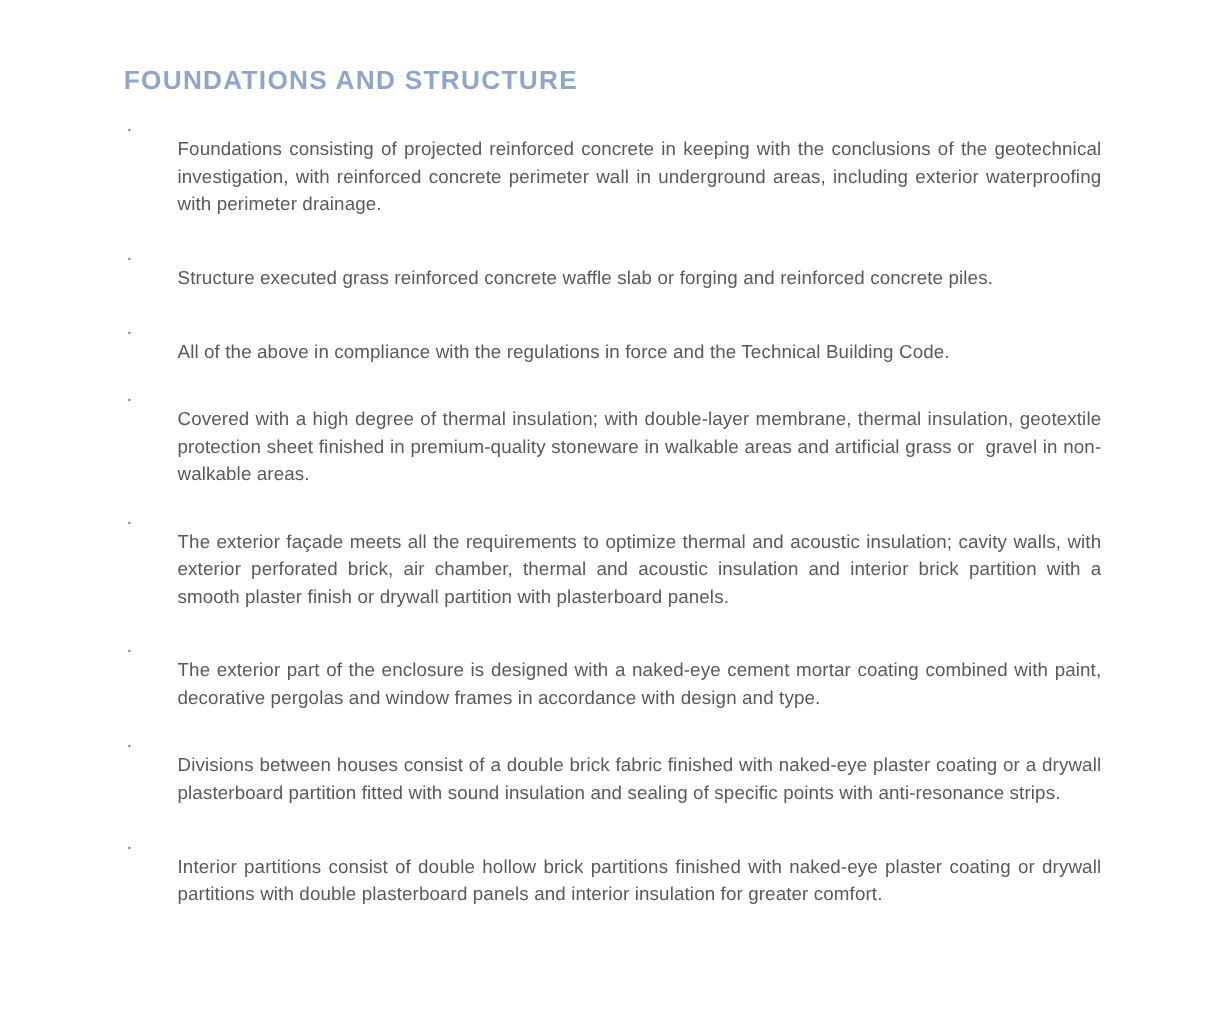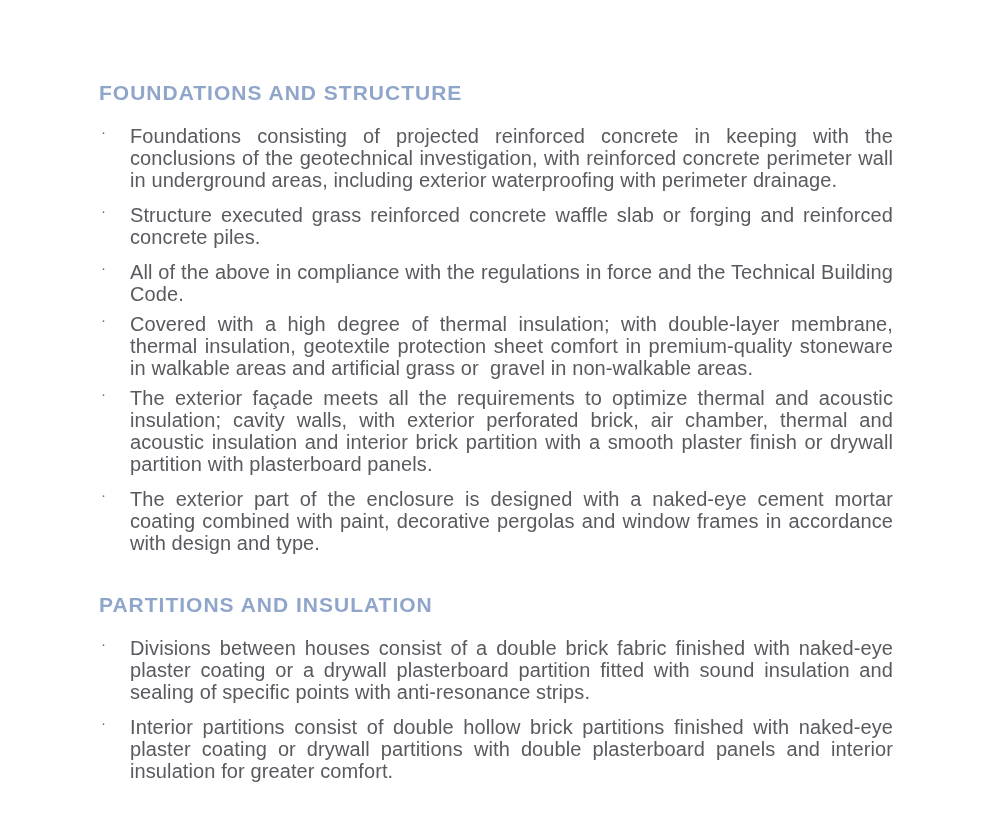--- a/index.html
+++ b/index.html
@@ -6,21 +6,21 @@
     margin: 0;
     padding: 0;
     background: #ffffff;
   }
   .page {
     position: relative;
     width: 985px;
     height: 824px;
     background: #ffffff;
     box-sizing: border-box;
-    padding: 80px 88px 0 99px;
+    padding: 52px 88px 0 99px;
     font-family: "Liberation Sans", sans-serif;
     overflow: hidden;
   }
   .section {
     margin: 0;
   }
   .section-title {
     font-size: 21px;
     font-weight: 700;
     letter-spacing: 1px;
@@ -36,22 +36,22 @@
     grid-template-columns: 27px 1fr;
     margin: 0 0 5px 0;
   }
   .bullet-marker {
     color: #6a6c70;
     font-size: 15px;
     line-height: 22px;
     padding-left: 2px;
   }
   .bullet-text {
-    margin: 4px;
-    font-size: 20px;
+    margin: 16px;
+    font-size: 15px;
     line-height: 22px;
     color: #585a5f;
     text-align: justify;
     white-space: pre-wrap;
     letter-spacing: 0.1px;
   }
   .bullet-item:last-child {
     margin-bottom: 0;
   }
 </style>
@@ -71,35 +71,34 @@
           <p class="bullet-text">Structure executed grass reinforced concrete waffle slab or forging and reinforced concrete piles.</p>
         </div>
         <div class="bullet-item">
           <span class="bullet-marker">·</span>
           <p class="bullet-text">All of the above in compliance with the regulations in force and the Technical Building Code.</p>
         </div>
       </section>
       <section class="section">
         <div class="bullet-item">
           <span class="bullet-marker">·</span>
-          <p class="bullet-text">Covered with a high degree of thermal insulation; with double-layer membrane, thermal insulation, geotextile protection sheet comfort in premium-quality stoneware in walkable areas and artificial grass or  gravel in non-walkable areas.</p>
+          <p class="bullet-text">Covered with a high degree of thermal insulation; with double-layer membrane, thermal insulation, geotextile protection sheet finished in premium-quality stoneware in walkable areas and artificial grass or  gravel in non-walkable areas.</p>
         </div>
       </section>
       <section class="section">
         <div class="bullet-item">
           <span class="bullet-marker">·</span>
           <p class="bullet-text">The exterior façade meets all the requirements to optimize thermal and acoustic insulation; cavity walls, with exterior perforated brick, air chamber, thermal and acoustic insulation and interior brick partition with a smooth plaster finish or drywall partition with plasterboard panels.</p>
         </div>
         <div class="bullet-item">
           <span class="bullet-marker">·</span>
           <p class="bullet-text">The exterior part of the enclosure is designed with a naked-eye cement mortar coating combined with paint, decorative pergolas and window frames in accordance with design and type.</p>
         </div>
       </section>
       <section class="section">
-        <h2 class="section-title">PARTITIONS AND INSULATION</h2>
         <div class="bullet-item">
           <span class="bullet-marker">·</span>
           <p class="bullet-text">Divisions between houses consist of a double brick fabric finished with naked-eye plaster coating or a drywall plasterboard partition fitted with sound insulation and sealing of specific points with anti-resonance strips.</p>
         </div>
         <div class="bullet-item">
           <span class="bullet-marker">·</span>
           <p class="bullet-text">Interior partitions consist of double hollow brick partitions finished with naked-eye plaster coating or drywall partitions with double plasterboard panels and interior insulation for greater comfort.</p>
         </div>
       </section>
     </main>

